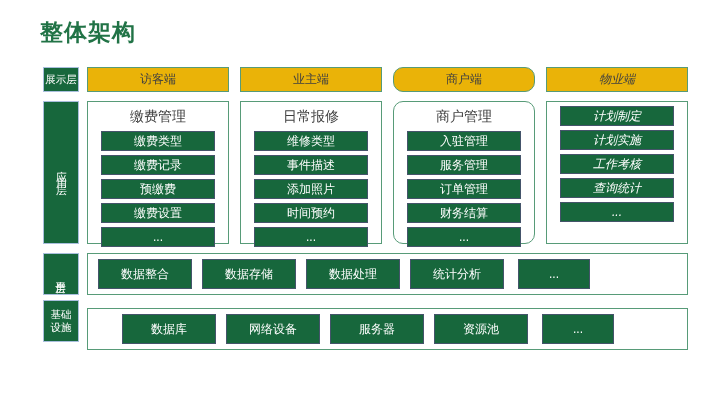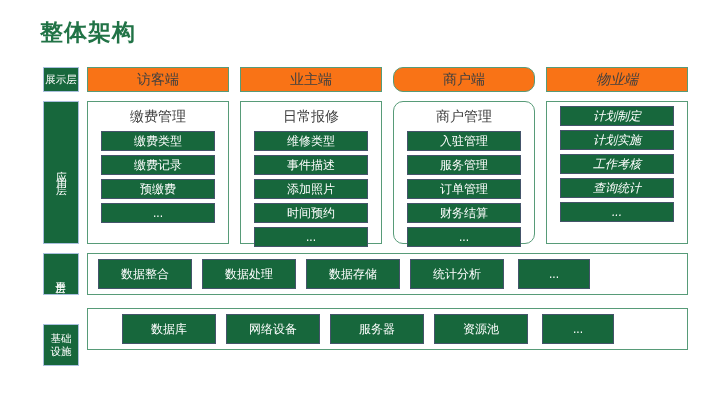--- a/index.html
+++ b/index.html
@@ -23,28 +23,28 @@
   
   .layer-label{
     position:absolute;left:43px;width:36px;box-sizing:border-box;
     background:var(--fill-green);border:1px solid var(--label-border);
     color:var(--text-light);font-size:10.5px;
     display:flex;align-items:center;justify-content:center;text-align:center;
   }
   .label-display{top:67px;height:25px;}
   .label-app{top:101px;height:143px;writing-mode:vertical-rl;text-orientation:upright;letter-spacing:7px;font-size:11px;}
   .label-platform{top:253px;height:42px;writing-mode:vertical-rl;text-orientation:upright;letter-spacing:1px;}
-  .label-infra{top:324px;height:42px;padding:0 6px;line-height:13px;word-break:break-all;}
+  .label-infra{top:300px;height:42px;padding:0 6px;line-height:13px;word-break:break-all;}
   
   .col-x0{left:87px;}.col-x1{left:240px;}.col-x2{left:393px;border-radius:10px;}.col-x3{left:546px;font-style:italic;}
   
   .top-box{
     position:absolute;top:67px;width:142px;height:25px;box-sizing:border-box;
-    background:#f97316;border:1px solid var(--container-border);
-    color:var(--text-dark);font-size:14px;text-align:center;line-height:23px;
+    background:#eab308;border:1px solid var(--container-border);
+    color:var(--text-dark);font-size:12px;text-align:center;line-height:23px;
   }
   
   .app-col{
     position:absolute;top:101px;width:142px;height:143px;box-sizing:border-box;
     background:#fff;border:1px solid var(--container-border);
     display:flex;flex-direction:column;padding:4px 13px 2px;gap:4px;
   }
   .col-title{
     flex:none;font-size:14px;color:var(--text-dark);text-align:center;
     height:21px;line-height:21px;
@@ -78,20 +78,21 @@
   <div class="top-box col-x2">商户端</div>
   <div class="top-box col-x3">物业端</div>
 
   <div class="layer-label label-app">应用层</div>
 
   <div class="app-col col-x0">
     <div class="col-title">缴费管理</div>
     <div class="chip">缴费类型</div>
     <div class="chip">缴费记录</div>
     <div class="chip">预缴费</div>
+    <div class="chip">缴费设置</div>
     <div class="chip">...</div>
   </div>
 
   <div class="app-col col-x1">
     <div class="col-title">日常报修</div>
     <div class="chip">维修类型</div>
     <div class="chip">事件描述</div>
     <div class="chip">添加照片</div>
     <div class="chip">时间预约</div>
     <div class="chip">...</div>
@@ -110,22 +111,22 @@
     <div class="chip">计划制定</div>
     <div class="chip">计划实施</div>
     <div class="chip">工作考核</div>
     <div class="chip">查询统计</div>
     <div class="chip">...</div>
   </div>
 
   <div class="layer-label label-platform">平台层</div>
   <div class="tray tray-platform">
     <div class="chip">数据整合</div>
+    <div class="chip">数据存储</div>
     <div class="chip">数据处理</div>
-    <div class="chip">数据存储</div>
     <div class="chip">统计分析</div>
     <div class="chip small">...</div>
   </div>
 
   <div class="layer-label label-infra">基础设施</div>
   <div class="tray tray-infra">
     <div class="chip">数据库</div>
     <div class="chip">网络设备</div>
     <div class="chip">服务器</div>
     <div class="chip">资源池</div>

